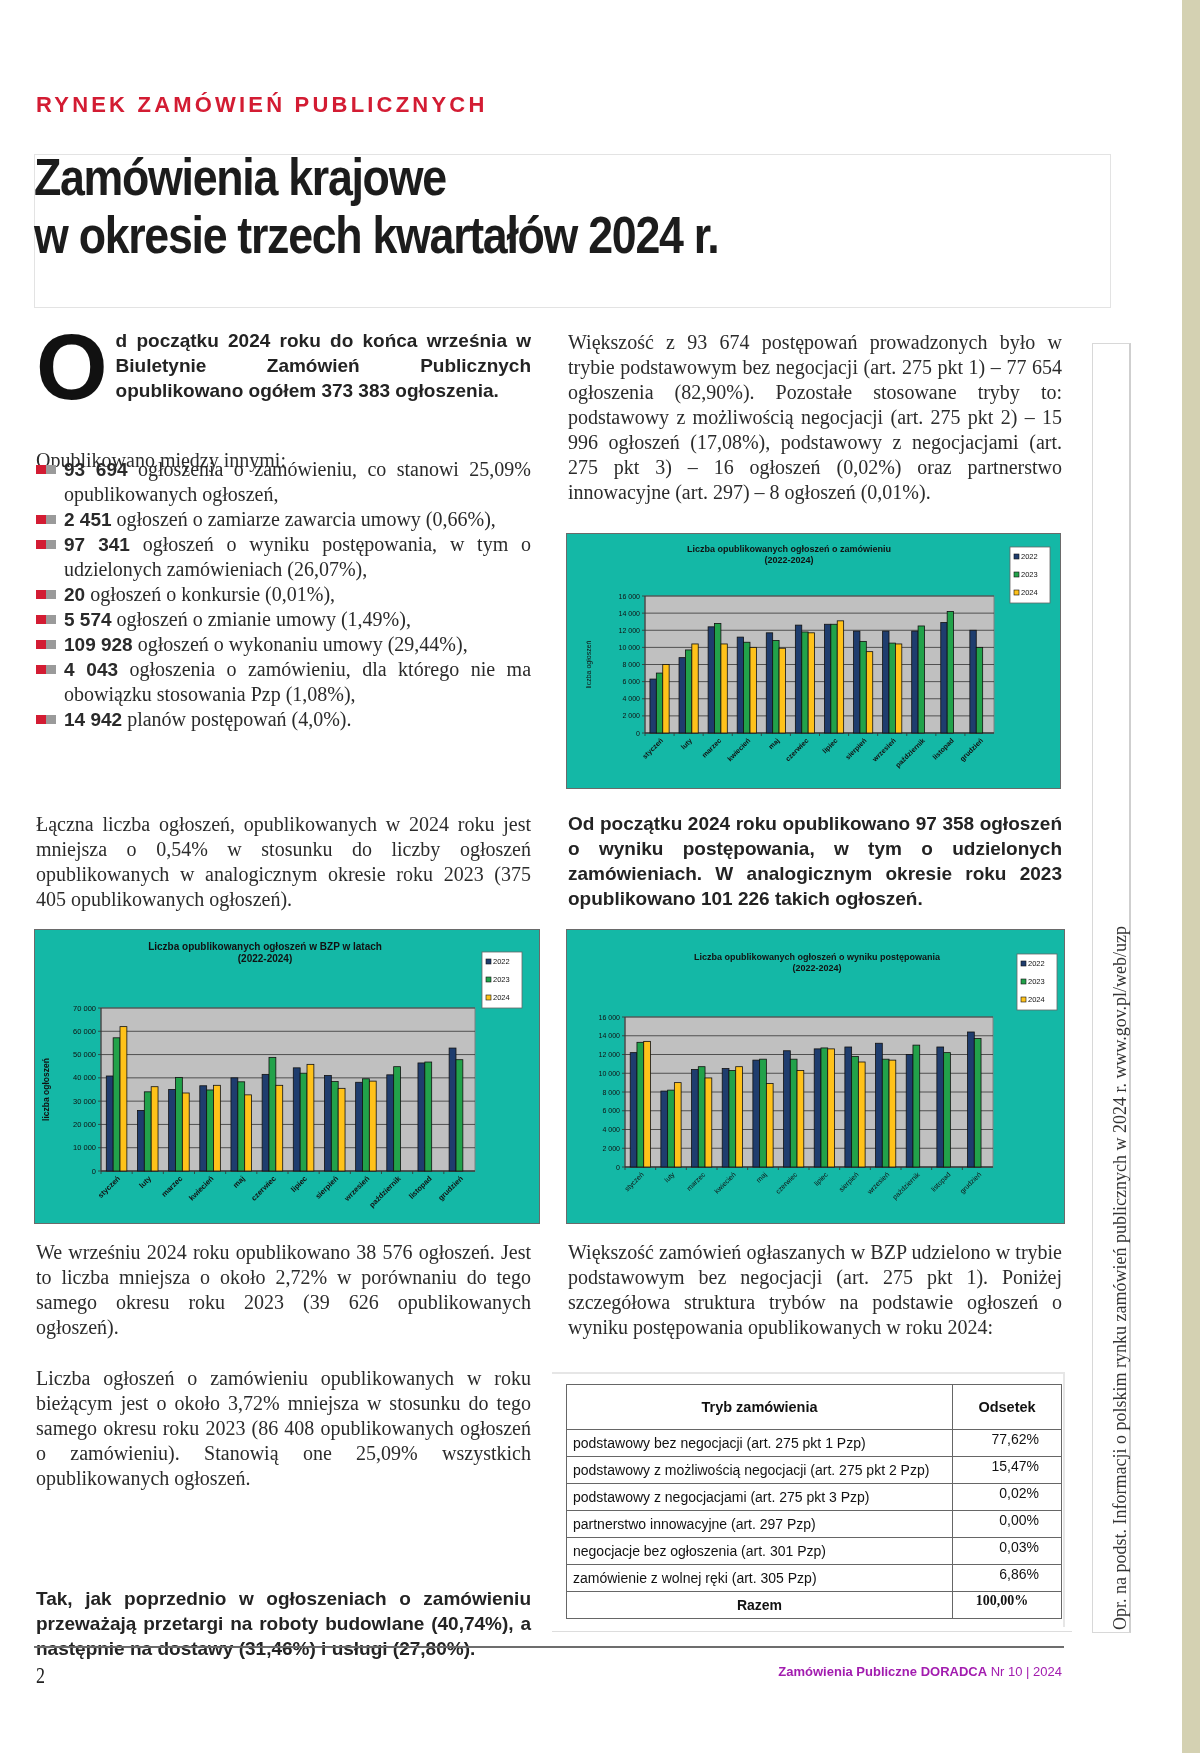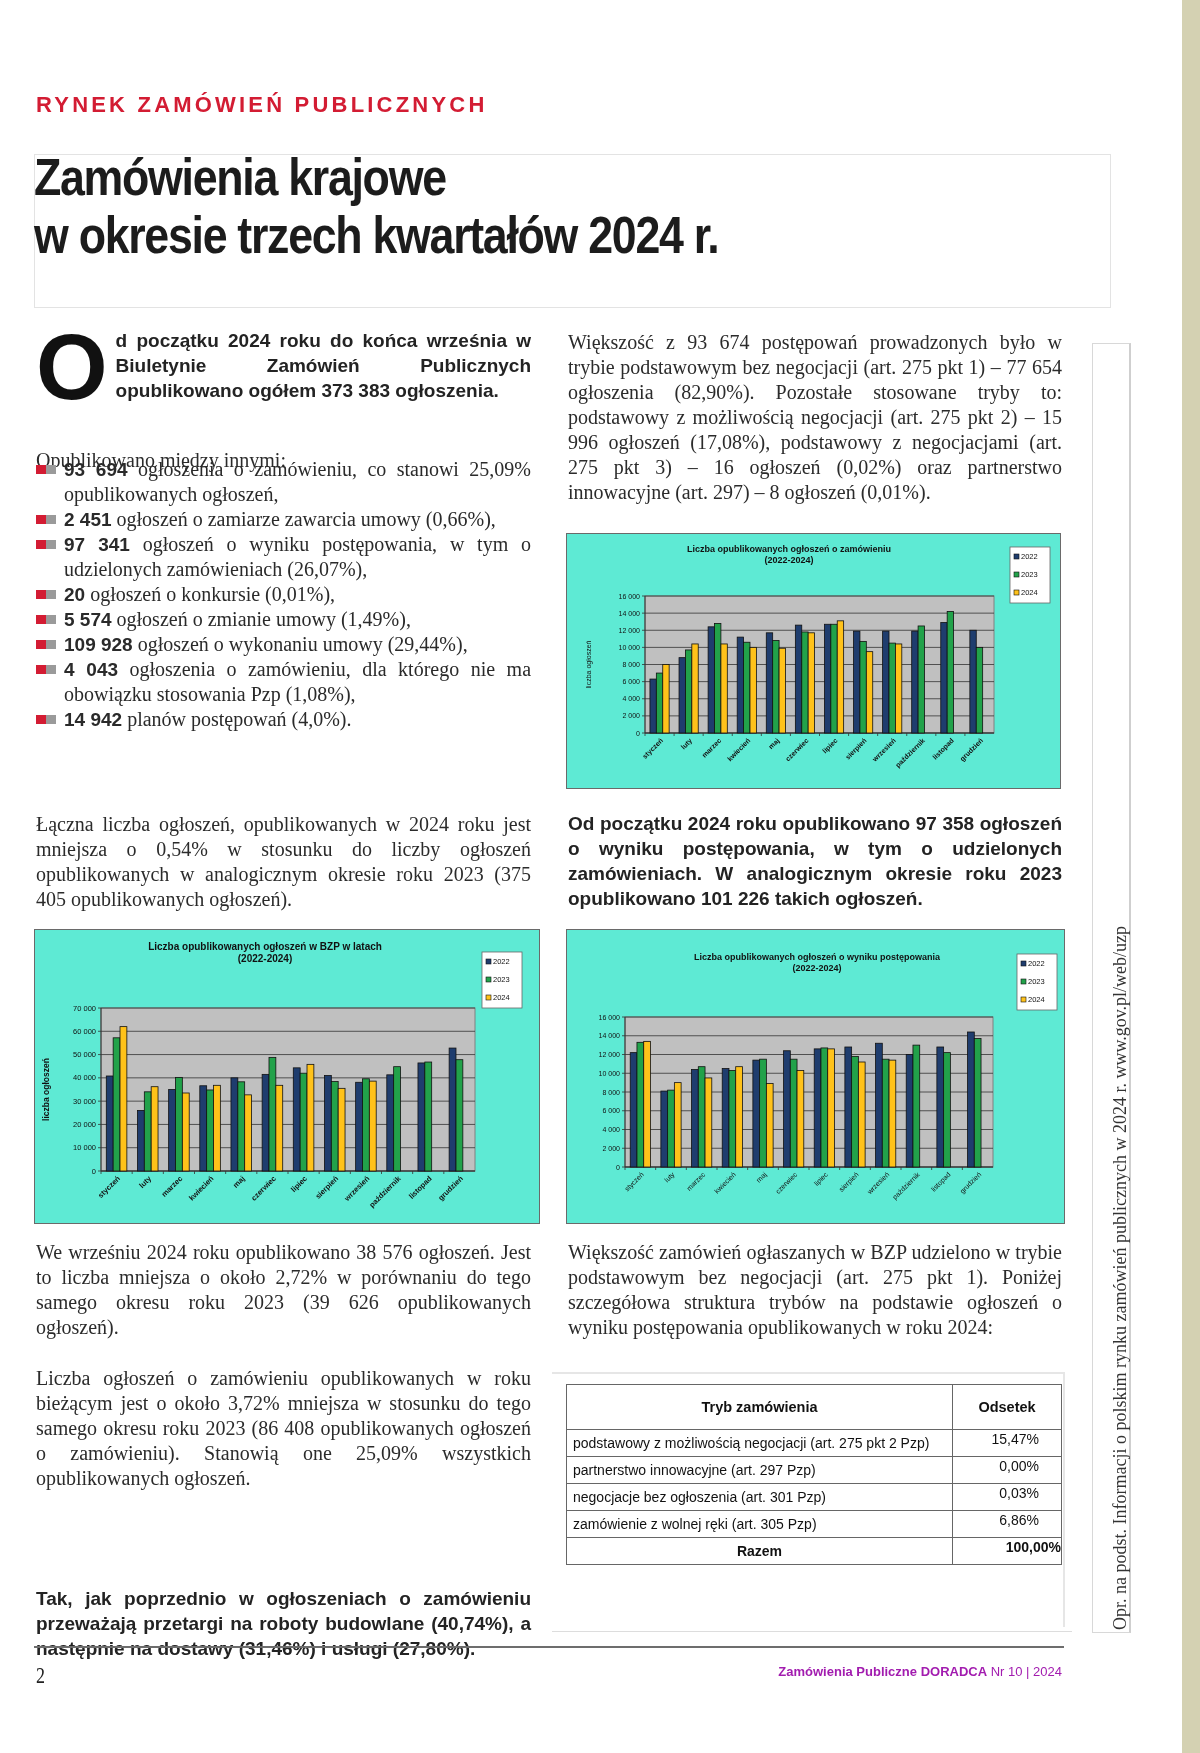--- a/index.html
+++ b/index.html
@@ -34,41 +34,41 @@
   }
   .lead-text { text-align: justify; }
   .p { font-size: 20px; line-height: 25px; text-align: justify; color: #2b2b2b; }
   .bold-sans { font-family: "Liberation Sans", sans-serif; font-weight: bold; font-size: 19px; line-height: 25px; color: #232323; text-align: justify; }
   ul.bullets { list-style: none; margin: 0; padding: 0; }
   ul.bullets li { position: relative; padding-left: 28px; font-size: 20px; line-height: 25px; text-align: justify; }
   .bullet-icon { position: absolute; left: 0; top: 8px; width: 20px; height: 9px; }
   .bullet-icon .r { position: absolute; left: 0; top: 0; width: 10px; height: 9px; background: #d31c33; }
   .bullet-icon .g { position: absolute; left: 10px; top: 0; width: 10px; height: 9px; background: #9a9a9a; }
   .num { font-family: "Liberation Sans", sans-serif; font-weight: bold; font-size: 19px; }
-  .chart-box { position: absolute; border: 1.5px solid #6a6a6a; background: #5eead4; }
+  .chart-box { position: absolute; border: 1.5px solid #6a6a6a; background: #14b8a6; }
   .chart-box svg { display: block; }
   .sidebar-box {
     position: absolute; left: 1092px; top: 343px; width: 36px; height: 1288px;
     border: 1px solid #d8d8d8; border-right: 2px solid #cfcfcf;
   }
   .sidebar-text {
     position: absolute; left: 1110px; top: 1630px; transform: rotate(-90deg); transform-origin: left top;
     font-size: 18px; white-space: nowrap; color: #333;
   }
   .table-box { position: absolute; left: 552px; top: 1372px; width: 511px; height: 253px; border-top: 2px solid #e6e6e6; border-right: 2px solid #e6e6e6; }
   table.tryb {
     position: absolute; left: 566px; top: 1384px; width: 496px; border-collapse: collapse;
     font-family: "Liberation Sans", sans-serif; font-size: 14px; color: #111;
   }
   table.tryb td, table.tryb th { border: 1.5px solid #666; padding: 0 6px; }
   table.tryb th { height: 44px; font-weight: bold; font-size: 14.5px; margin-top: 26px; }
   table.tryb td { height: 25px; }
   table.tryb td.pct { text-align: right; padding-right: 22px; vertical-align: top; padding-top: 1px; }
   table.tryb tr.total td { font-weight: bold; text-align: center; }
-  table.tryb tr.total td.pct { text-align: right; padding-right: 0; }
+  table.tryb tr.total td.pct { text-align: center; padding-right: 16px; font-family: Liberation Serif, serif; }
   .footer-rule { position: absolute; left: 34px; top: 1646px; width: 1030px; height: 2px; background: #6d6d6d; }
   .footer-rule2 { position: absolute; left: 552px; top: 1631px; width: 520px; height: 1px; background: #dddddd; }
   .page-num { position: absolute; left: 36px; top: 1662px; font-size: 24px; color: #222; transform: scaleX(0.75); transform-origin: left top; }
   .footer-mag {
     position: absolute; right: 138px; top: 1664px; font-family: "Liberation Sans", sans-serif; font-size: 13px; color: #a21caf;
   }
   .footer-mag b { font-weight: bold; }
 </style>
 </head>
 <body>
@@ -443,22 +443,30 @@
 <div class="table-box"></div>
 <table class="tryb">
   <thead>
     <tr>
       <th>Tryb zamówienia</th>
       <th style="width:96px;">Odsetek</th>
     </tr>
   </thead>
   <tbody id="table-body">
       <tr>
+        <td>podstawowy bez negocjacji (art. 275 pkt 1 Pzp)</td>
+        <td class="pct">77,62%</td>
+      </tr>
+      <tr>
         <td>podstawowy z możliwością negocjacji (art. 275 pkt 2 Pzp)</td>
         <td class="pct">15,47%</td>
+      </tr>
+      <tr>
+        <td>podstawowy z negocjacjami (art. 275 pkt 3 Pzp)</td>
+        <td class="pct">0,02%</td>
       </tr>
       <tr>
         <td>partnerstwo innowacyjne (art. 297 Pzp)</td>
         <td class="pct">0,00%</td>
       </tr>
       <tr>
         <td>negocjacje bez ogłoszenia (art. 301 Pzp)</td>
         <td class="pct">0,03%</td>
       </tr>
       <tr>

